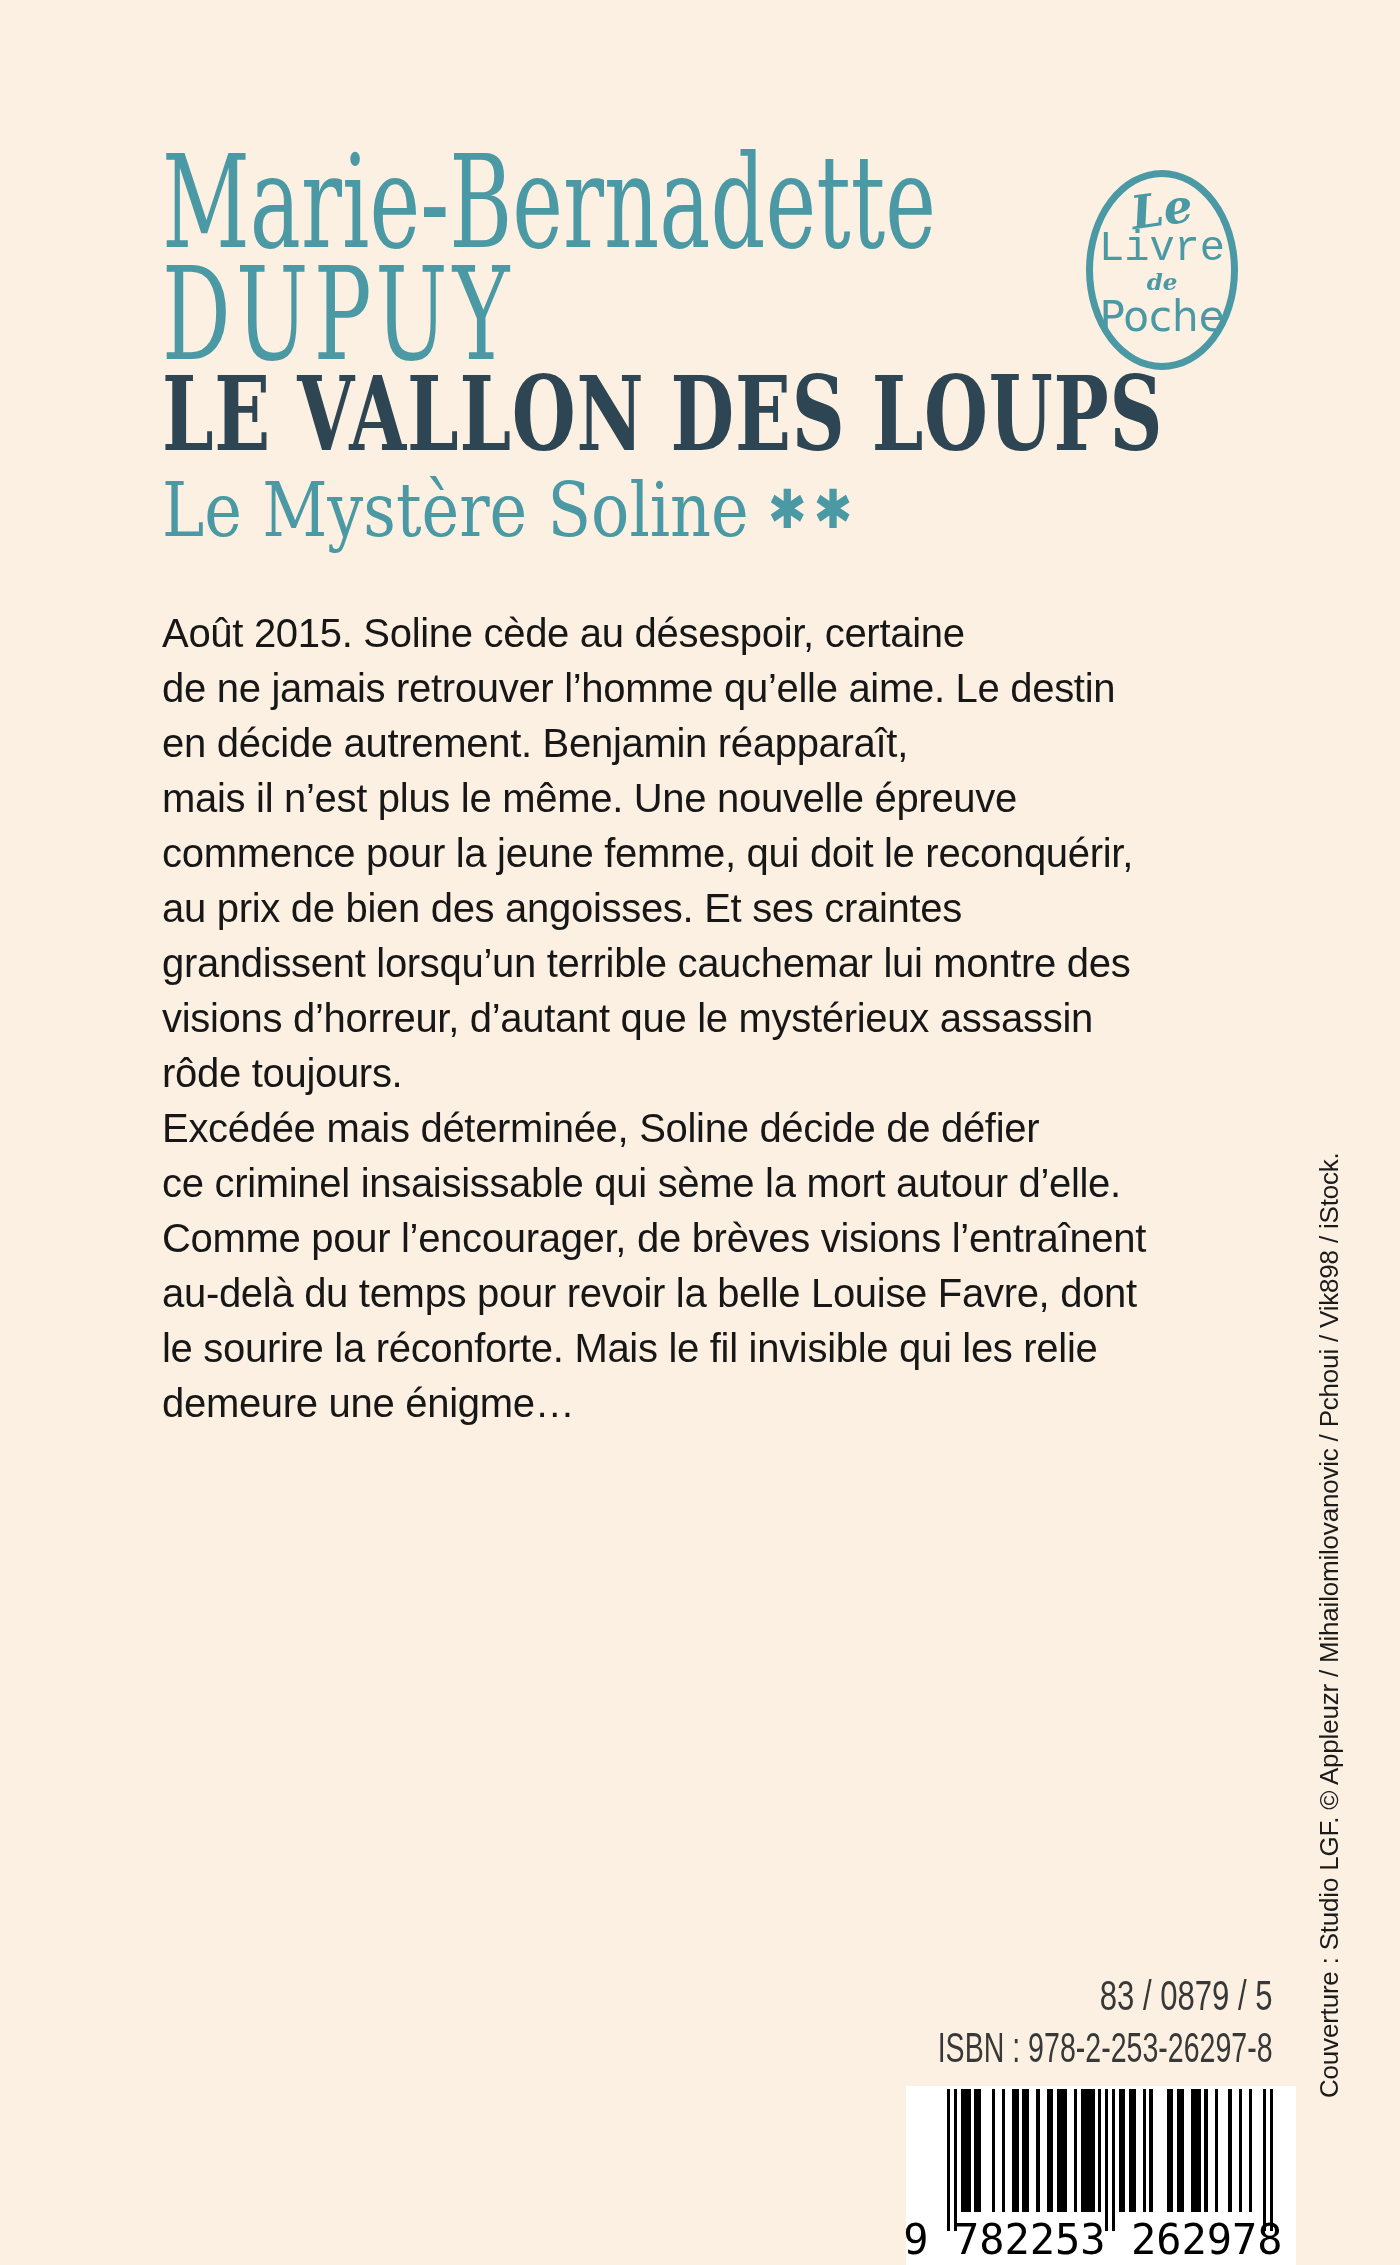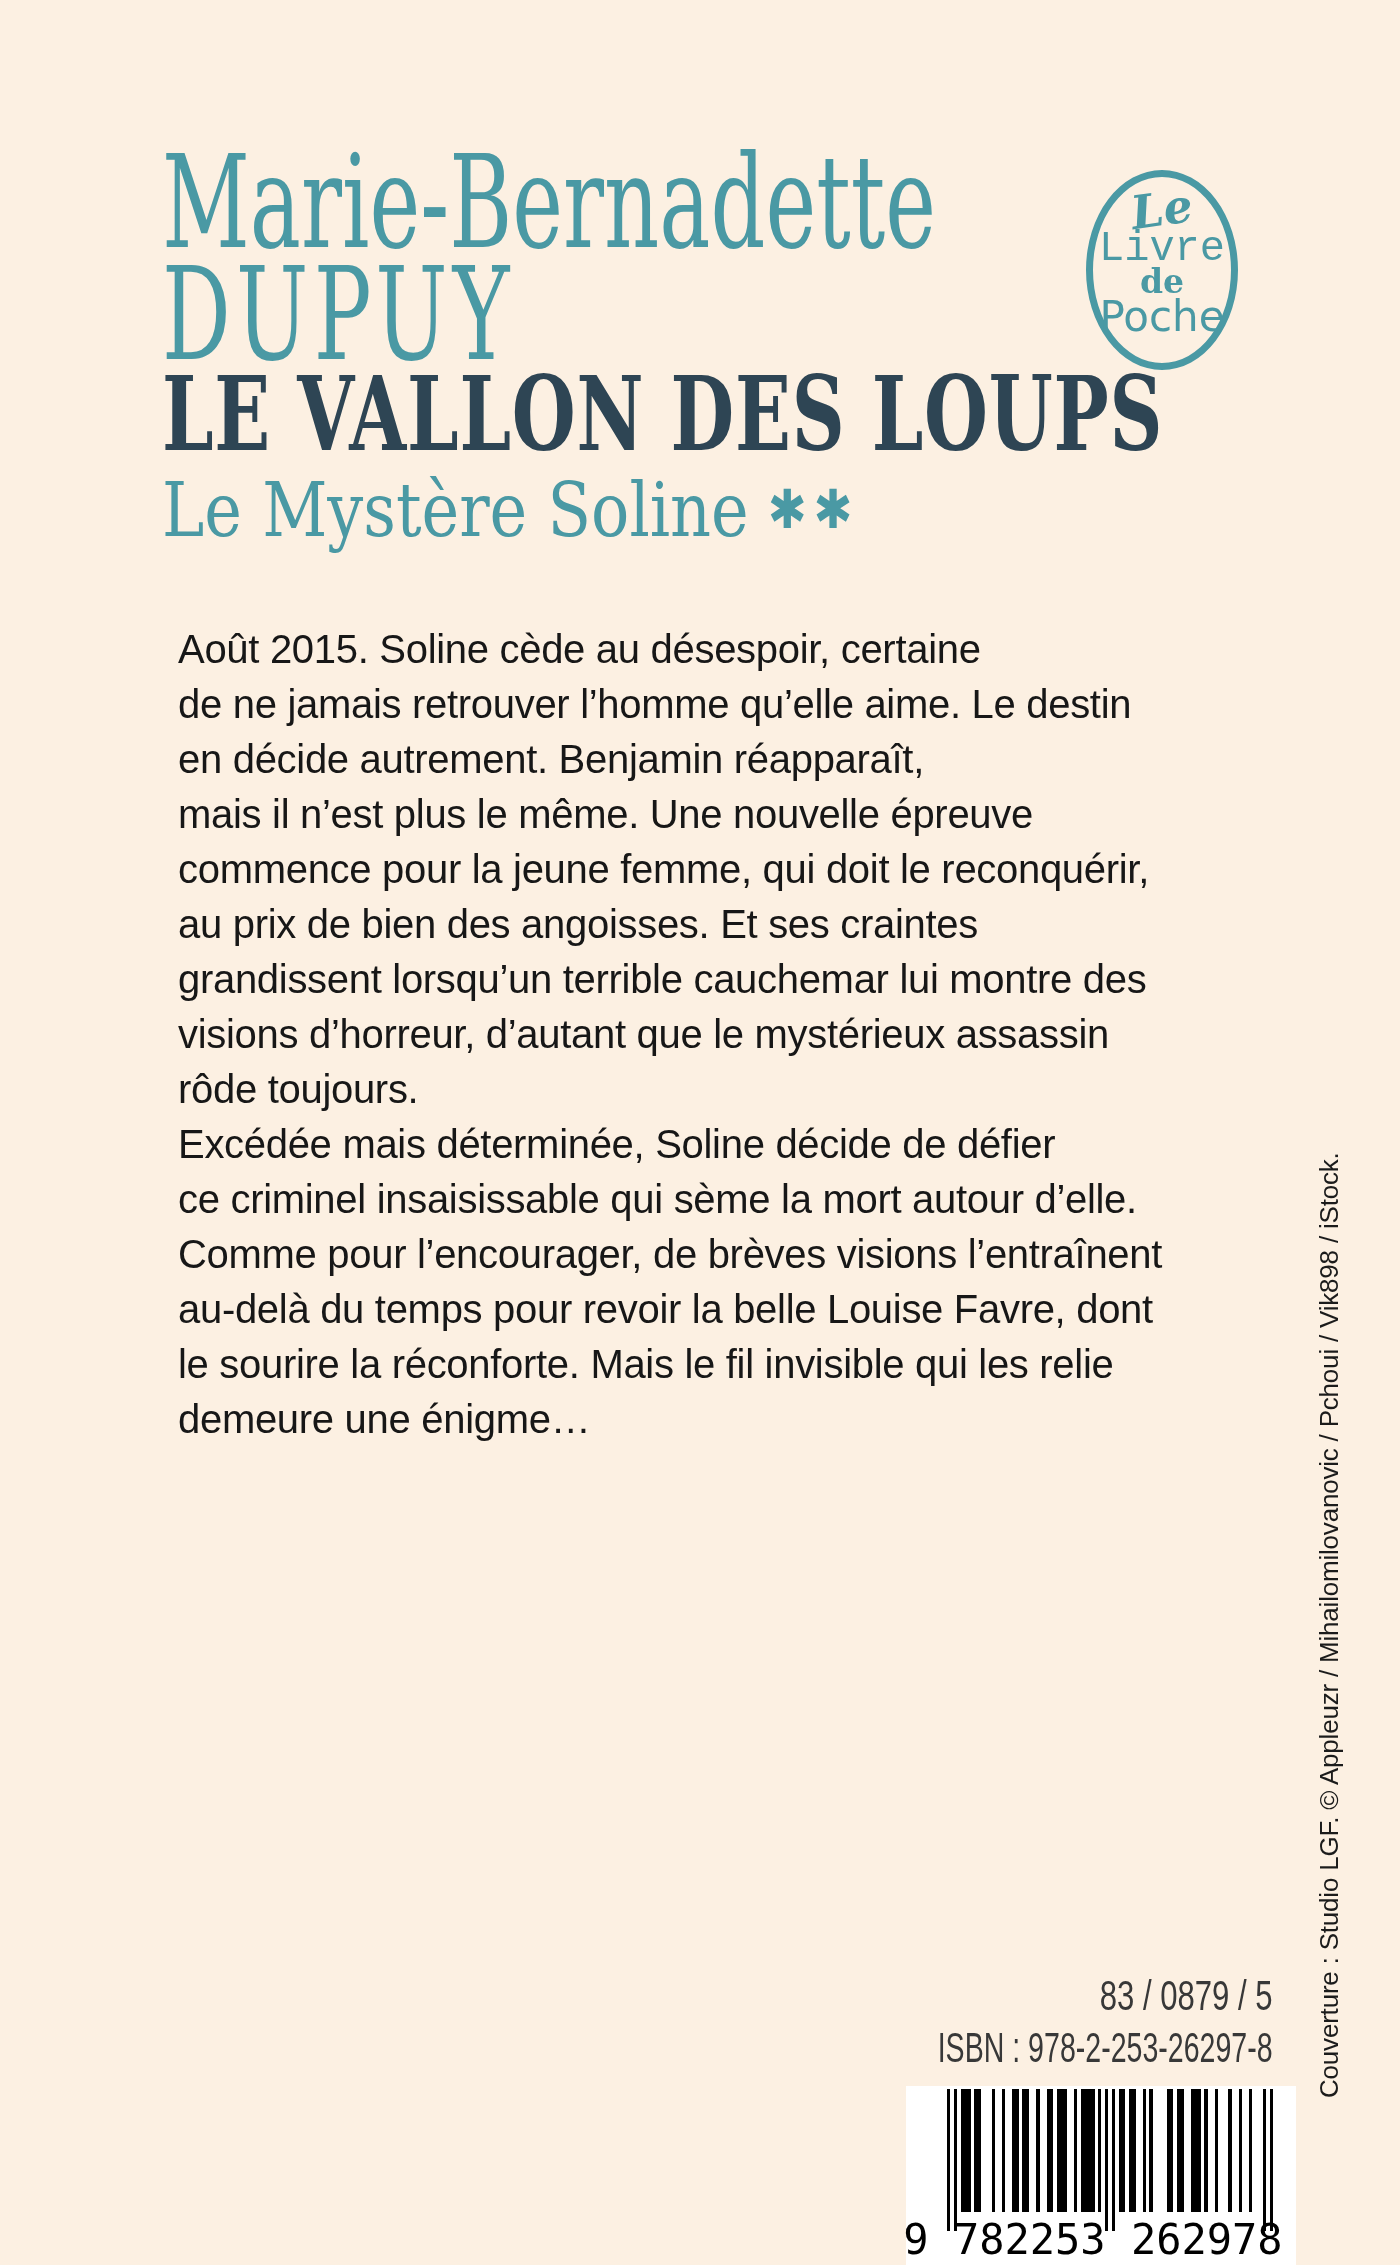--- a/index.html
+++ b/index.html
@@ -60,25 +60,25 @@
     box-sizing:border-box;
     display:flex;flex-direction:column;align-items:center;
     color:var(--teal);
   }
   .logo-le{
     font-family:"DejaVu Serif",serif;font-style:italic;font-weight:bold;
     font-size:46px;line-height:40px;margin-top:12px;
     transform:rotate(-8deg);
   }
   .logo-livre{font-family:Liberation Mono, monospace;font-size:42px;line-height:40px;}
-  .logo-de{font-family:"DejaVu Serif",serif;font-weight:bold;font-size:33px;line-height:26px;}
+  .logo-de{font-family:"DejaVu Serif",serif;font-style:italic;font-weight:bold;font-size:23px;line-height:26px;}
   .logo-poche{font-family:"DejaVu Sans",sans-serif;font-size:42px;line-height:44px;text-align:right;}
   
   .synopsis{
-    position:absolute;left:162px;top:606px;margin:16px;
+    position:absolute;left:162px;top:606px;margin:0;
     font-family:"Liberation Sans",sans-serif;
     font-size:40px;line-height:55px;letter-spacing:-0.3px;
     color:var(--body-text);
     white-space:pre;
   }
   
   .credits{
     position:absolute;left:1312px;top:2098px;width:945px;
     transform:rotate(-90deg);transform-origin:0 0;
     font-family:"Liberation Sans",sans-serif;

